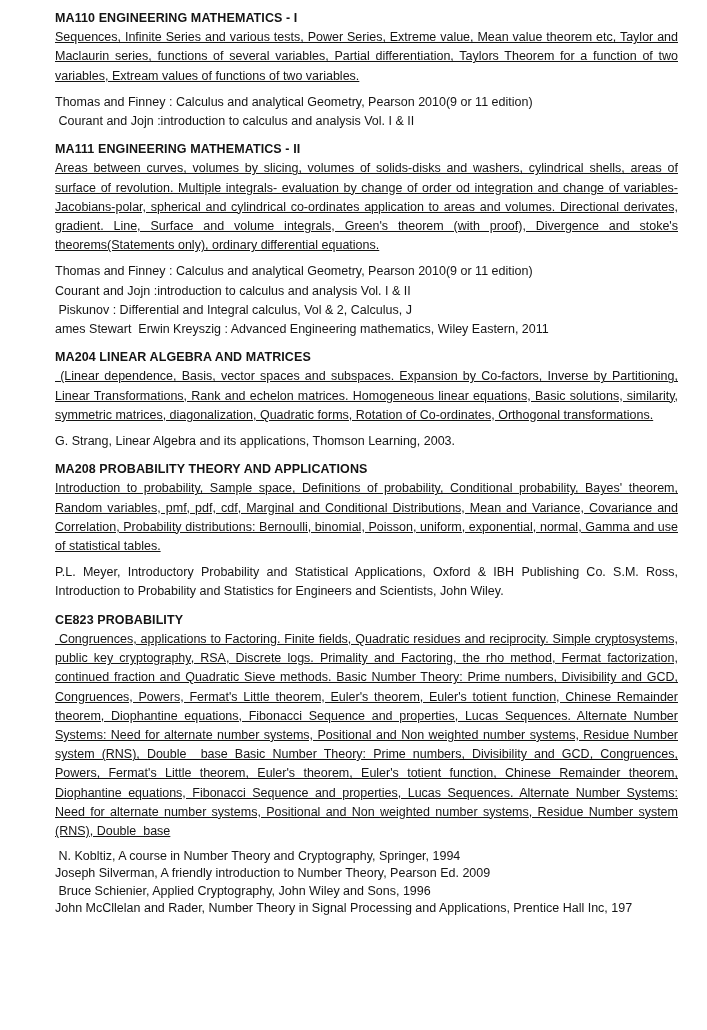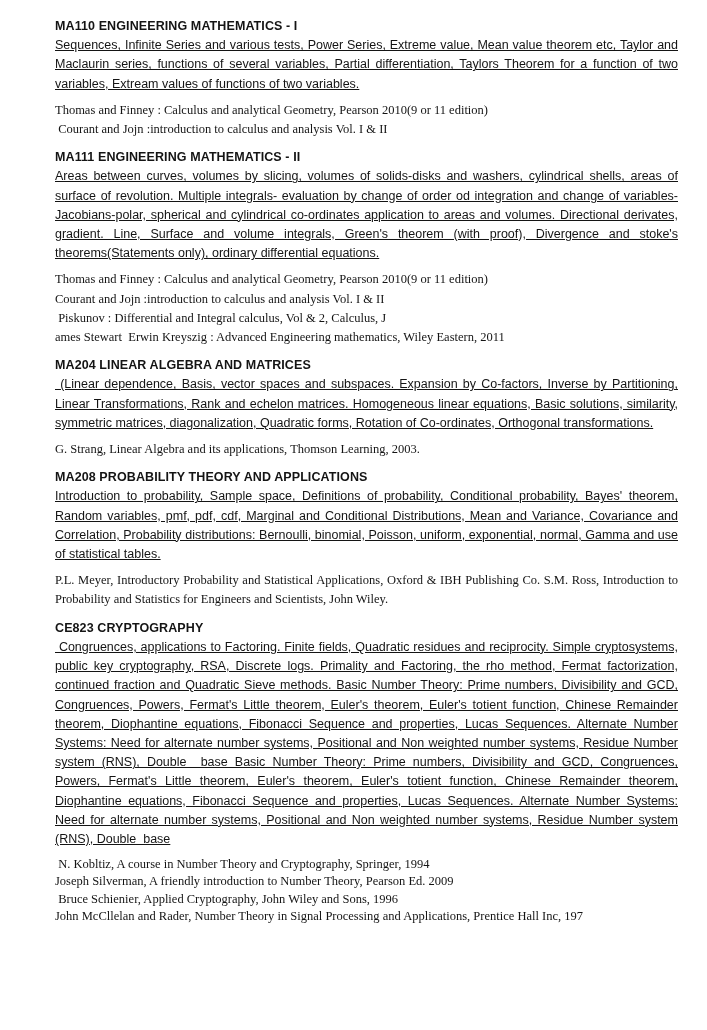--- a/index.html
+++ b/index.html
@@ -12,21 +12,21 @@
     height: 1030px;
     overflow: hidden;
     color: #141414;
     font-family: "Liberation Sans", sans-serif;
     font-size: 12.5px;
   }
   .page {
     box-sizing: border-box;
     width: 707px;
     height: 1030px;
-    padding: 17px 29px 0 55px;
+    padding: 9px 29px 0 55px;
   }
   .course-section {
     margin: 0 0 9px 0;
   }
   .course-title {
     margin: 0;
     font-size: 12.5px;
     font-weight: 700;
     line-height: 19.2px;
     letter-spacing: 0.1px;
@@ -37,21 +37,20 @@
     line-height: 19.2px;
     text-decoration: underline;
   }
   .ref-list {
     margin-top: 7px;
   }
   .ref-item {
     margin: 0;
     text-align: justify;
     line-height: 19.2px;
-    font-family: Liberation Serif, serif;
   }
   .ref-list.tight .ref-item {
     line-height: 17.2px;
   }
 </style>
 </head>
 <body>
 
 <div class="page">
 
@@ -85,21 +84,21 @@
 
   <section class="course-section">
     <h2 class="course-title">MA208 PROBABILITY THEORY AND APPLICATIONS</h2>
     <p class="course-desc">Introduction to probability, Sample space, Definitions of probability, Conditional probability, Bayes' theorem, Random variables, pmf, pdf, cdf, Marginal and Conditional Distributions, Mean and Variance, Covariance and Correlation, Probability distributions: Bernoulli, binomial, Poisson, uniform, exponential, normal, Gamma and use of statistical tables.</p>
     <div class="ref-list">
       <p class="ref-item">P.L. Meyer, Introductory Probability and Statistical Applications, Oxford &amp; IBH Publishing Co. S.M. Ross, Introduction to Probability and Statistics for Engineers and Scientists, John Wiley.</p>
     </div>
   </section>
 
   <section class="course-section">
-    <h2 class="course-title">CE823 CRYPTOGRAPHY</h2>
+    <h2 class="course-title">CE823 PROBABILITY</h2>
     <p class="course-desc">&nbsp;Congruences, applications to Factoring. Finite fields, Quadratic residues and reciprocity. Simple cryptosystems, public key cryptography, RSA, Discrete logs. Primality and Factoring, the rho method, Fermat factorization, continued fraction and Quadratic Sieve methods. Basic Number Theory: Prime numbers, Divisibility and GCD, Congruences, Powers, Fermat's Little theorem, Euler's theorem, Euler's totient function, Chinese Remainder theorem, Diophantine equations, Fibonacci Sequence and properties, Lucas Sequences. Alternate Number Systems: Need for alternate number systems, Positional and Non weighted number systems, Residue Number system (RNS), Double&nbsp; base Basic Number Theory: Prime numbers, Divisibility and GCD, Congruences, Powers, Fermat's Little theorem, Euler's theorem, Euler's totient function, Chinese Remainder theorem, Diophantine equations, Fibonacci Sequence and properties, Lucas Sequences. Alternate Number Systems: Need for alternate number systems, Positional and Non weighted number systems, Residue Number system (RNS), Double&nbsp; base</p>
     <div class="ref-list tight">
       <p class="ref-item">&nbsp;N. Kobltiz, A course in Number Theory and Cryptography, Springer, 1994</p>
       <p class="ref-item">Joseph Silverman, A friendly introduction to Number Theory, Pearson Ed. 2009</p>
       <p class="ref-item">&nbsp;Bruce Schienier, Applied Cryptography, John Wiley and Sons, 1996</p>
       <p class="ref-item">John McCllelan and Rader, Number Theory in Signal Processing and Applications, Prentice Hall Inc, 197</p>
     </div>
   </section>
 
 </div>

